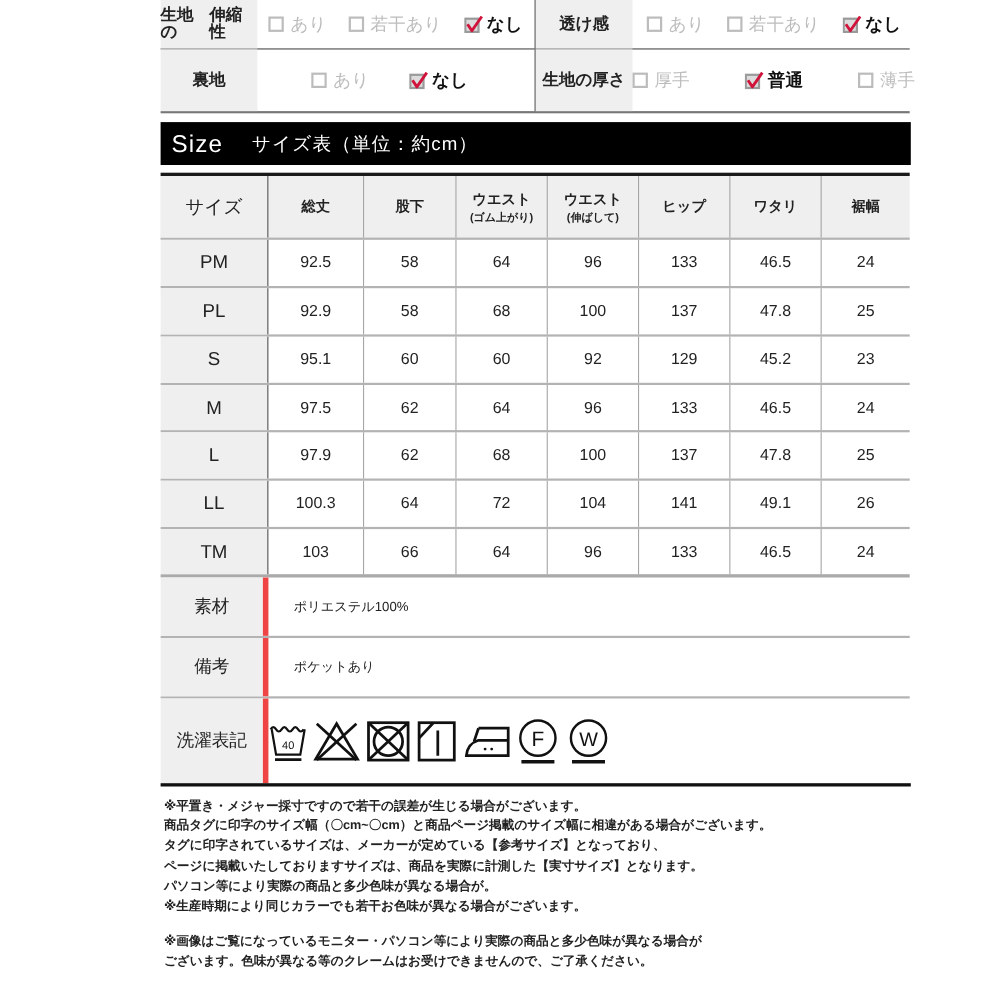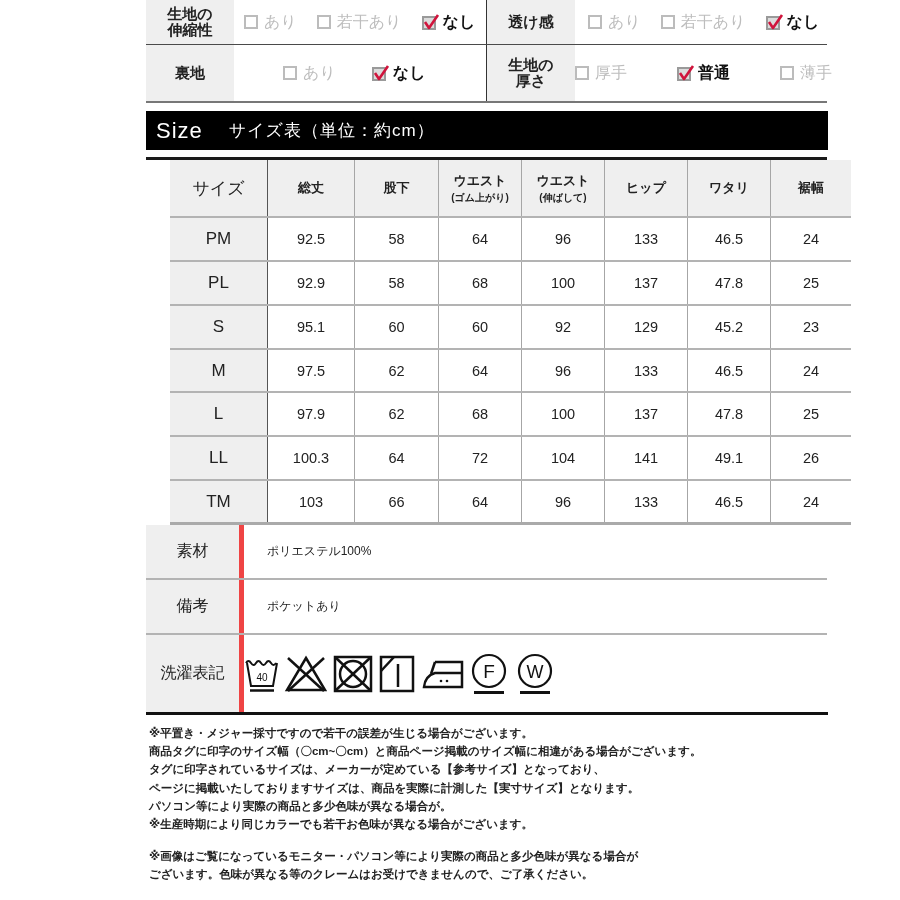--- a/index.html
+++ b/index.html
@@ -8,21 +8,21 @@
       font-family:"Liberation Sans","DejaVu Sans",sans-serif; color:#222;
     }
     .abs { position:absolute; }
 
     
     .fabric { left:146px; top:0; width:681px; }
     .frow { display:flex; box-sizing:border-box; }
     .frow.r1 { height:45px; border-bottom:1px solid #4a4a4a; }
     .frow.r2 { height:58px; border-bottom:2px solid #777; }
     .flabel {
-      width:88px; background:#efefef; display:flex; flex-direction:column;
+      width:88px; background:#efefef; display:flex; flex-direction:row;
       align-items:center; justify-content:center; font-weight:bold; font-size:15px;
       line-height:16px; color:#222;
     }
     .fopts { width:252px; display:flex; align-items:center; box-sizing:border-box; }
     .vline { width:1px; background:#333; }
     .opt { display:flex; align-items:center; font-size:16px; white-space:nowrap; }
     .opt .otext { color:#bdbdbd; margin-left:6px; }
     .opt.checked .otext { color:#111; font-weight:bold; margin-left:3px; }
     .cb {
       display:inline-block; width:10px; height:10px; border:2px solid #bcbcbc; background:#fff;
@@ -33,21 +33,21 @@
     .sizebar {
       left:146px; top:111px; width:682px; height:39px; background:#000;
       display:flex; align-items:center; color:#fff;
     }
     .size-en { font-size:22px; margin-left:10px; letter-spacing:1px; }
     .size-ja { font-size:17px; margin-left:26px; letter-spacing:1px; }
 
     
     .topline { left:146px; top:157px; width:681px; height:3px; background:#1a1a1a; }
     .trow { position:absolute; left:146px; width:681px; display:flex; box-sizing:border-box;
-            border-bottom:2px solid #b3b3b3;margin-left:24px; }
+            border-bottom:2px solid #b3b3b3; }
     .trow.head { background:#efefef; }
     .cell { box-sizing:border-box; border-right:1px solid #a6a6a6; display:flex;
             align-items:center; justify-content:center; flex-direction:column; }
     .cell:last-child { border-right:none; }
     .c0 { width:98px; background:#efefef; border-right:1px solid #555; }
     .c1 { width:87px; } .c2 { width:84px; } .c3 { width:83px; } .c4 { width:83px; }
     .c5 { width:83px; } .c6 { width:83px; } .c7 { width:80px; }
     .hcell { font-size:13px; font-weight:bold; color:#222; }
     .hcell .sub { font-size:10px; font-weight:bold; margin-top:1px; }
     .hsize { font-size:17px; font-weight:normal; }

